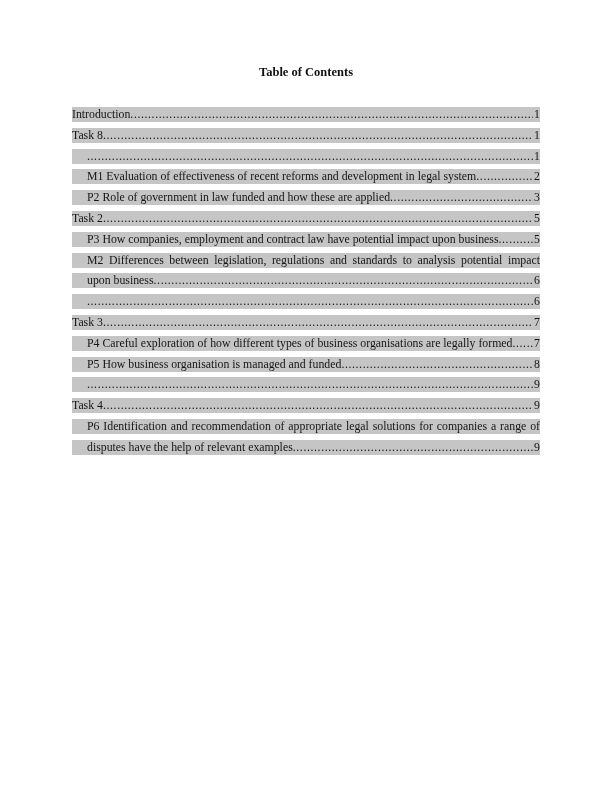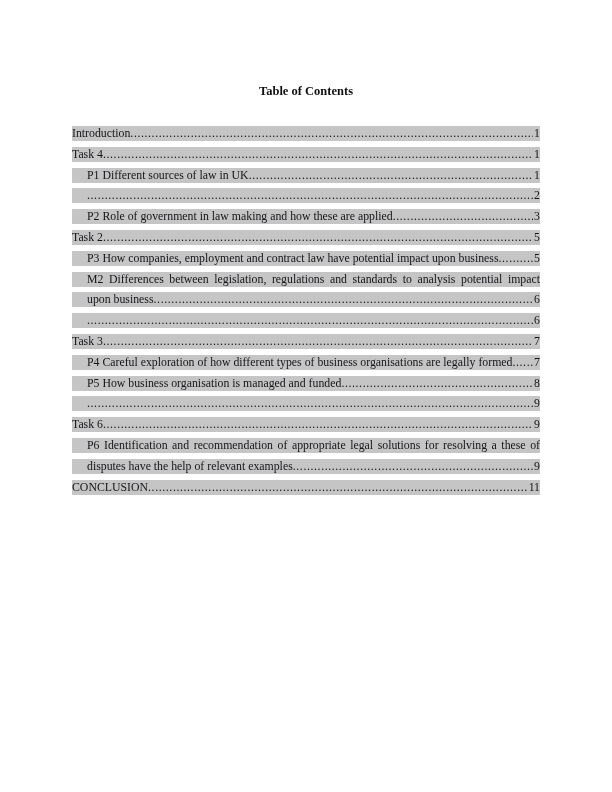--- a/index.html
+++ b/index.html
@@ -10,21 +10,21 @@
   }
   .page {
     position: relative;
     width: 612px;
     height: 792px;
     margin: 0 auto;
     background: var(--page-bg, #ffffff);
     overflow: hidden;
   }
   .doc-title {
-    padding-top: 85px;
+    padding-top: 66px;
     text-align: center;
     font-weight: bold;
     font-size: 12.5px;
     line-height: 13px;
     color: #111111;
   }
   .toc {
     margin: 28px 72px 0 72px; 
   }
   .toc-row {
@@ -66,35 +66,35 @@
 
   <div class="toc">
 
     <div>
         <div class="toc-row level-0">
           <span class="toc-text">Introduction</span>
           <span class="leader"></span>
           <span class="toc-page">1</span>
         </div>
         <div class="toc-row level-0">
-          <span class="toc-text">Task 4 </span>
-          <span class="leader"></span>
-          <span class="toc-page">1</span>
-        </div>
-        <div class="toc-row level-1">
-          <span class="toc-text">P1 Different sources of law in UK</span>
+          <span class="toc-text">Task 8 </span>
           <span class="leader"></span>
           <span class="toc-page">1</span>
         </div>
         <div class="toc-row level-1">
           <span class="leader"></span>
+          <span class="toc-page">1</span>
+        </div>
+        <div class="toc-row level-1">
+          <span class="toc-text">M1 Evaluation of effectiveness of recent reforms and development in legal system</span>
+          <span class="leader"></span>
           <span class="toc-page">2</span>
         </div>
         <div class="toc-row level-1">
-          <span class="toc-text">P2 Role of government in law making and how these are applied</span>
+          <span class="toc-text">P2 Role of government in law funded and how these are applied</span>
           <span class="leader"></span>
           <span class="toc-page">3</span>
         </div>
         <div class="toc-row level-0">
           <span class="toc-text">Task 2</span>
           <span class="leader"></span>
           <span class="toc-page">5</span>
         </div>
         <div class="toc-row level-1">
           <span class="toc-text">P3 How companies, employment and contract law have potential impact upon business</span>
@@ -126,32 +126,27 @@
         <div class="toc-row level-1">
           <span class="toc-text">P5 How business organisation is managed and funded</span>
           <span class="leader"></span>
           <span class="toc-page">8</span>
         </div>
         <div class="toc-row level-1">
           <span class="leader"></span>
           <span class="toc-page">9</span>
         </div>
         <div class="toc-row level-0">
-          <span class="toc-text">Task 6</span>
+          <span class="toc-text">Task 4</span>
           <span class="leader"></span>
           <span class="toc-page">9</span>
         </div>
         <div class="toc-row level-1 justify">
-          <span class="toc-text">P6 Identification and recommendation of appropriate legal solutions for resolving a these of</span>
+          <span class="toc-text">P6 Identification and recommendation of appropriate legal solutions for companies a range of</span>
         </div>
         <div class="toc-row level-1">
           <span class="toc-text">disputes have the help of relevant examples</span>
           <span class="leader"></span>
           <span class="toc-page">9</span>
         </div>
-        <div class="toc-row level-0">
-          <span class="toc-text">CONCLUSION</span>
-          <span class="leader"></span>
-          <span class="toc-page">11</span>
-        </div>
       </div>
   </div>
 </div>
 
 </body></html>

